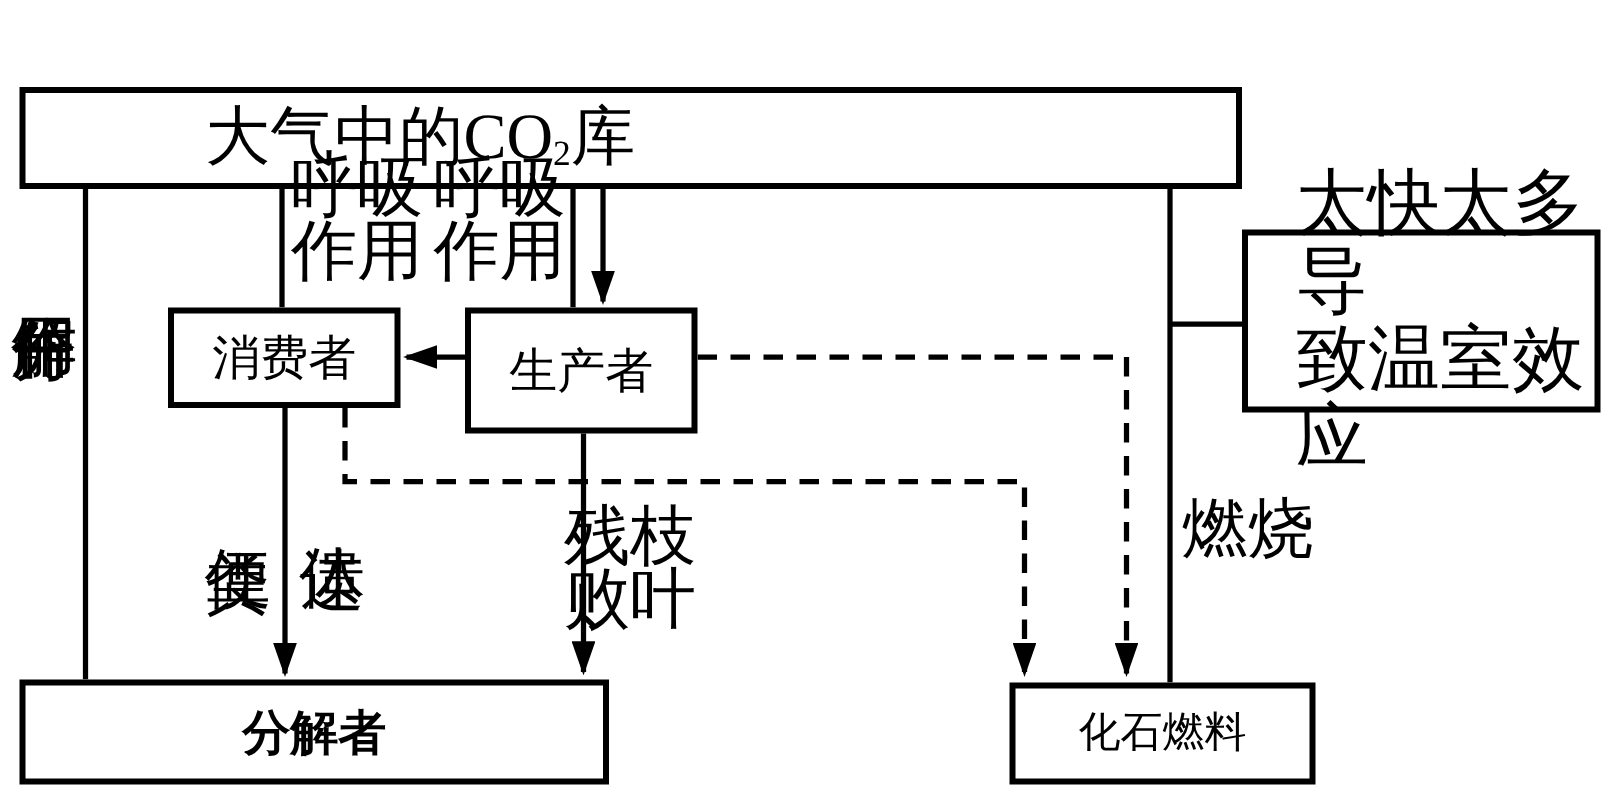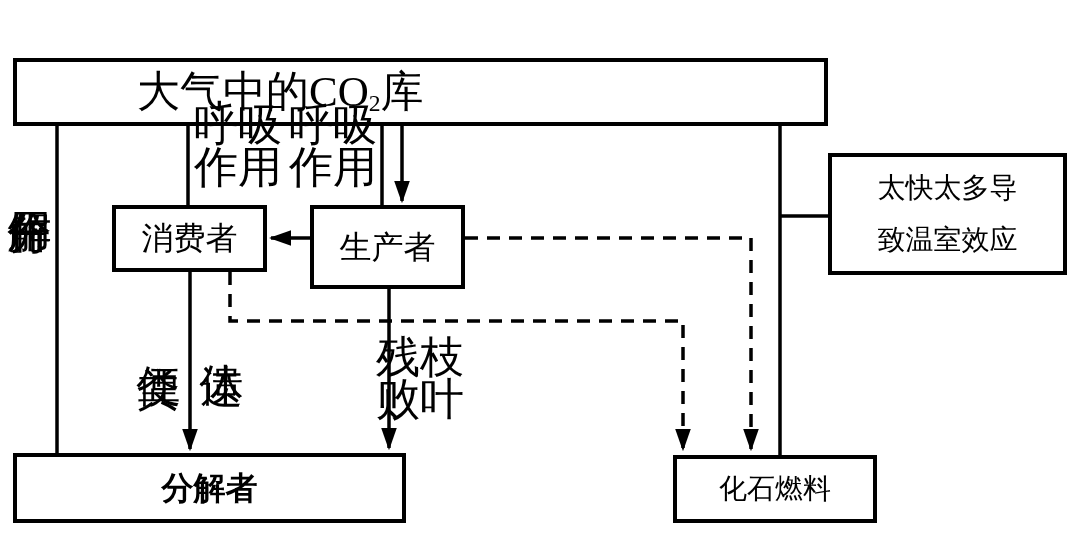--- a/index.html
+++ b/index.html
@@ -9,21 +9,21 @@
     overflow:hidden;color:var(--line);
     font-family:"Liberation Serif","DejaVu Serif",serif;
   }
   .stage svg{position:absolute;left:0;top:0;}
   .node{
     position:absolute;box-sizing:border-box;border:4px solid var(--line);
     background:var(--bg);display:flex;align-items:center;justify-content:center;
     font-size:32px;line-height:1.15;color:var(--line);white-space:pre-line;
   }
   .node.atmo{justify-content:flex-start;padding-left:120px;font-size:43px;margin-top:48px;}
-  .node.greenhouse{font-size:28px;line-height:52px;text-align:left;}
+  .node.greenhouse{font-size:48px;line-height:52px;text-align:left;padding-left:32px;}
   .lbl{
     position:absolute;font-size:44px;line-height:42px;color:var(--line);
     white-space:pre-line;
   }
   .vert{writing-mode:vertical-rl;line-height:42px;}
   .sub{font-size:0.55em;position:relative;bottom:-0.18em;}
 </style>
 </head>
 <body>
 
@@ -95,14 +95,15 @@
 作用</div>
 
 
   <div class="lbl vert" style="left:137px;top:331px;">粪便</div>
 
   <div class="lbl vert" style="left:200px;top:329px;">遗体</div>
 
   <div class="lbl" style="left:376px;top:337px;">残枝
 败叶</div>
 
+  <div class="lbl" style="left:788px;top:332px;">燃烧</div>
 
 </div>
 
 </body></html>

